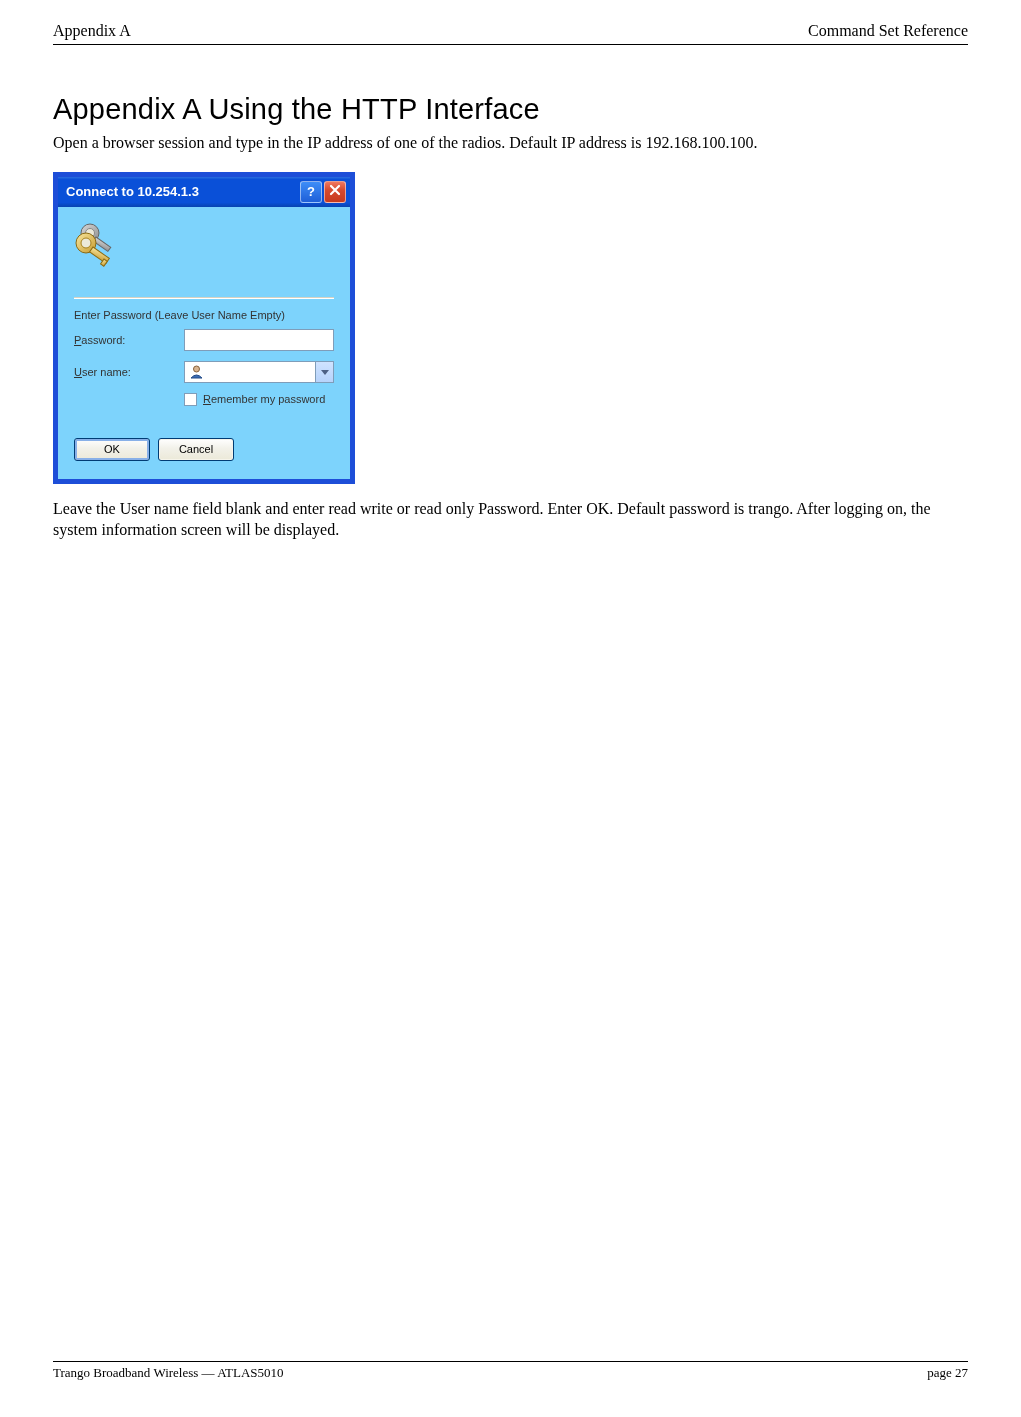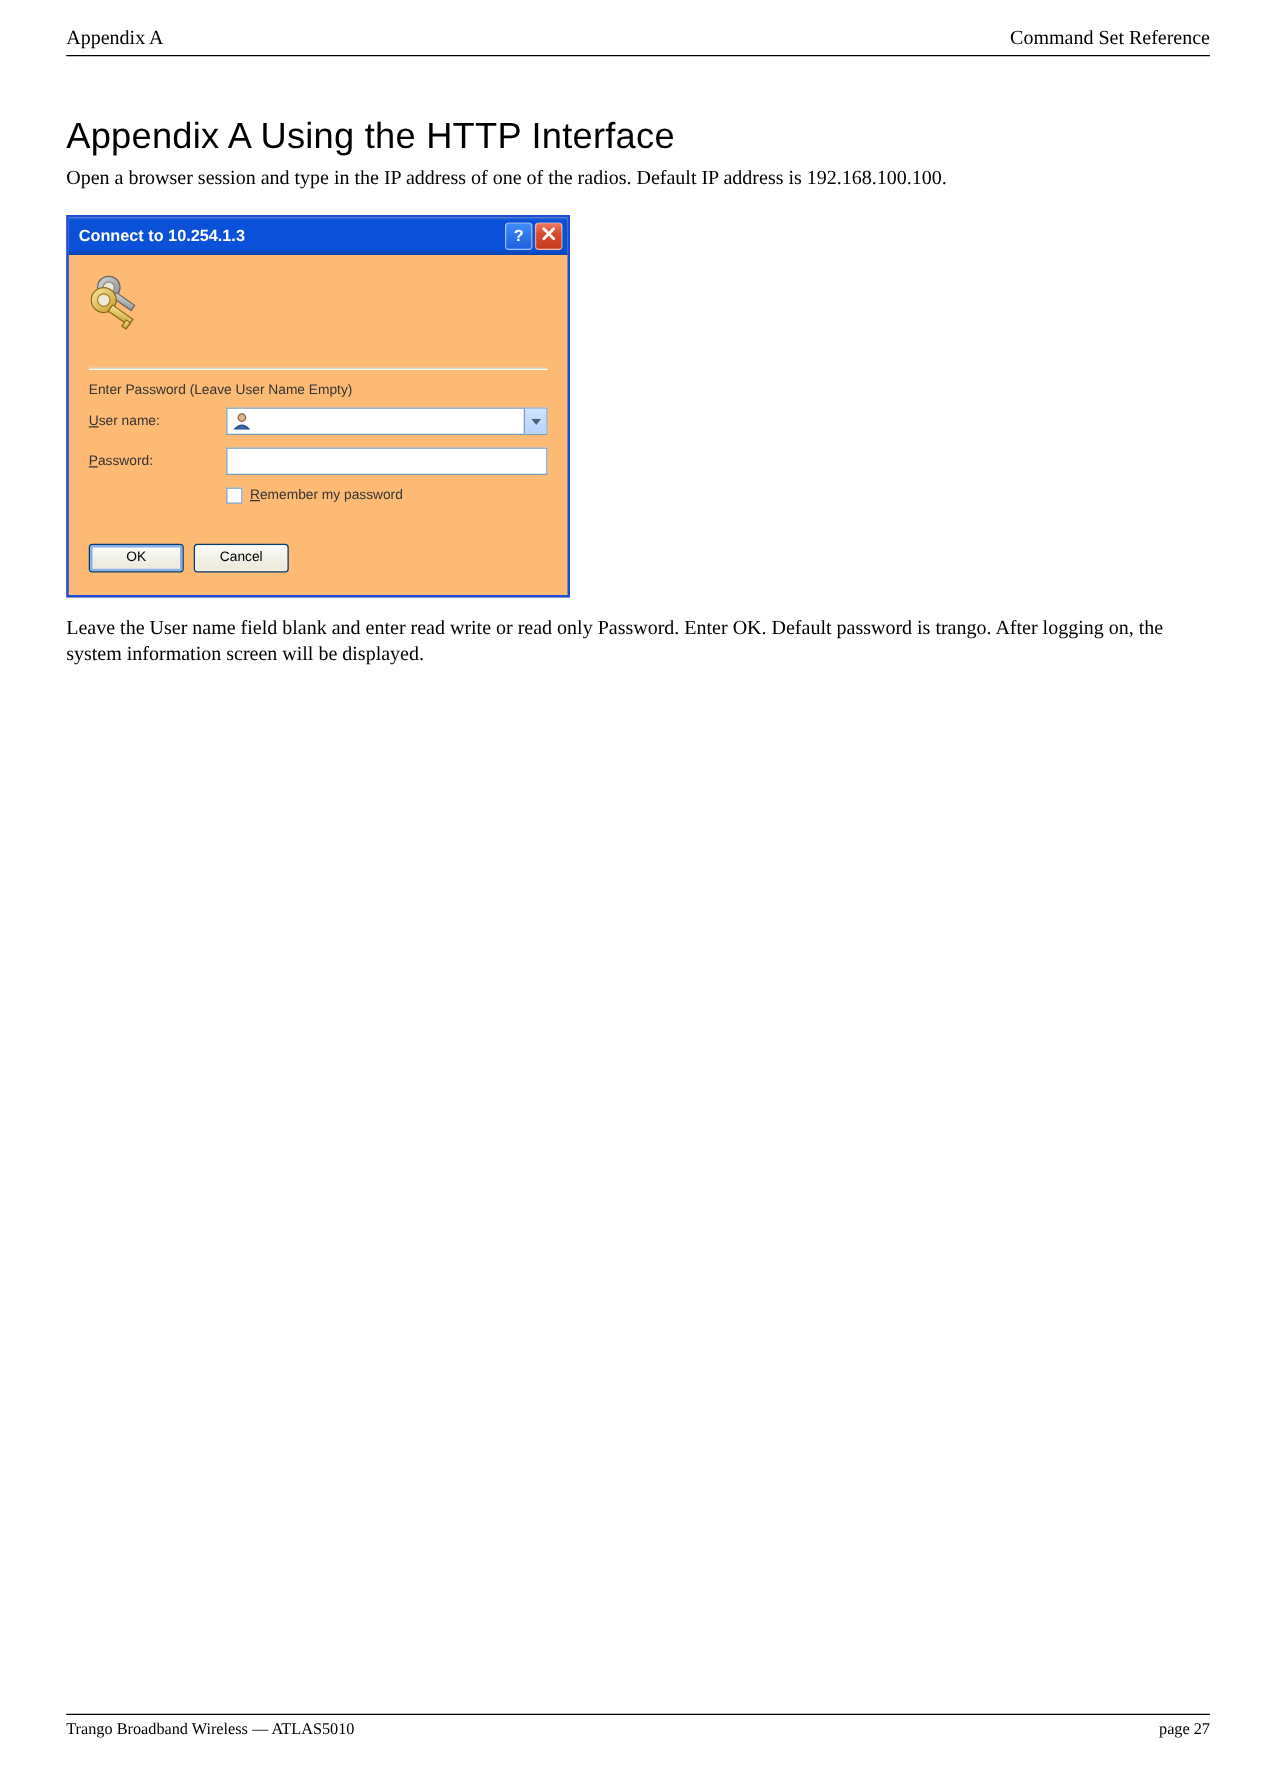--- a/index.html
+++ b/index.html
@@ -29,25 +29,25 @@
       font-size: 29px;
       margin-bottom: 6px;
       letter-spacing: 0.2px;
     }
     .para {
       font-size: 16px;
       line-height: 1.35;
       margin-bottom: 18px;
     }
     .dialog {
-      width: 403px;
-      border: 2px solid #1d4ed8;
+      width: 302px;
+      border: 5px solid #1d4ed8;
       font-family: Tahoma, Geneva, sans-serif;
       font-size: 12px;
-      background: #fdba74;
+      background: #7dd3fc;
       margin-bottom: 14px;
     }
     .titlebar {
       height: 30px;
       background: linear-gradient(to bottom, #2a6ede 0%, #0a50d8 8%, #0a50d8 85%, #0843b0 100%);
       display: flex;
       align-items: center;
       padding: 0 4px 0 8px;
       position: relative;
     }
@@ -172,21 +172,21 @@
       align-items: center;
       justify-content: center;
       cursor: default;
     }
     .xp-btn.default {
       box-shadow: inset 0 0 0 2px #88b0e8;
     }
     .ftr {
       position: absolute;
       left: 53px; right: 53px;
-      bottom: 26px;
+      bottom: 36px;
     }
     .ftr-rule {
       border-top: 1.5px solid #000;
       margin-bottom: 3px;
     }
     .ftr-row {
       display: flex;
       justify-content: space-between;
       font-size: 13px;
     }
@@ -242,44 +242,44 @@
             <rect x="19" y="16" width="20" height="6" fill="url(#g1)" transform="rotate(35 19 16)" stroke="#8a6a12"></rect>
             <rect x="30" y="28" width="4" height="6" fill="url(#g1)" transform="rotate(35 30 28)" stroke="#8a6a12"></rect>
           </g>
         </svg>
       </div>
     </div>
     <div class="divider"></div>
     <div class="prompt">Enter Password (Leave User Name Empty)</div>
 
     <div class="form-row">
+      <div class="form-label"><span class="ul">P</span><span>assword:</span></div>
+      <div class="textbox"></div>
+    </div>
+
+    <div class="form-row">
       <div class="form-label"><span class="ul">U</span><span>ser name:</span></div>
       <div class="combo">
         <span class="user-icon">
           <svg viewBox="0 0 15 15">
               <circle cx="7.5" cy="5" r="3" fill="#d9b48f" stroke="#87603a"></circle>
               <path d="M2 14 Q7.5 8 13 14 Z" fill="#3b6db5" stroke="#224a86"></path>
             </svg>
         </span>
         <span></span>
         <div class="combo-arrow">
           <span>
             <svg viewBox="0 0 8 6">
                 <path d="M0 0 L4 5 L8 0 Z" fill="#4d6185"></path>
               </svg>
           </span>
         </div>
       </div>
     </div>
 
-    <div class="form-row">
-      <div class="form-label"><span class="ul">P</span><span>assword:</span></div>
-      <div class="textbox"></div>
-    </div>
-
     <div class="check-row">
       <div class="checkbox"></div>
       <div class="check-label"><span class="ul">R</span><span>emember my password</span></div>
     </div>
 
     <div class="btn-row">
       <div class="xp-btn default">
           <span>OK</span>
         </div>
       <div class="xp-btn">

